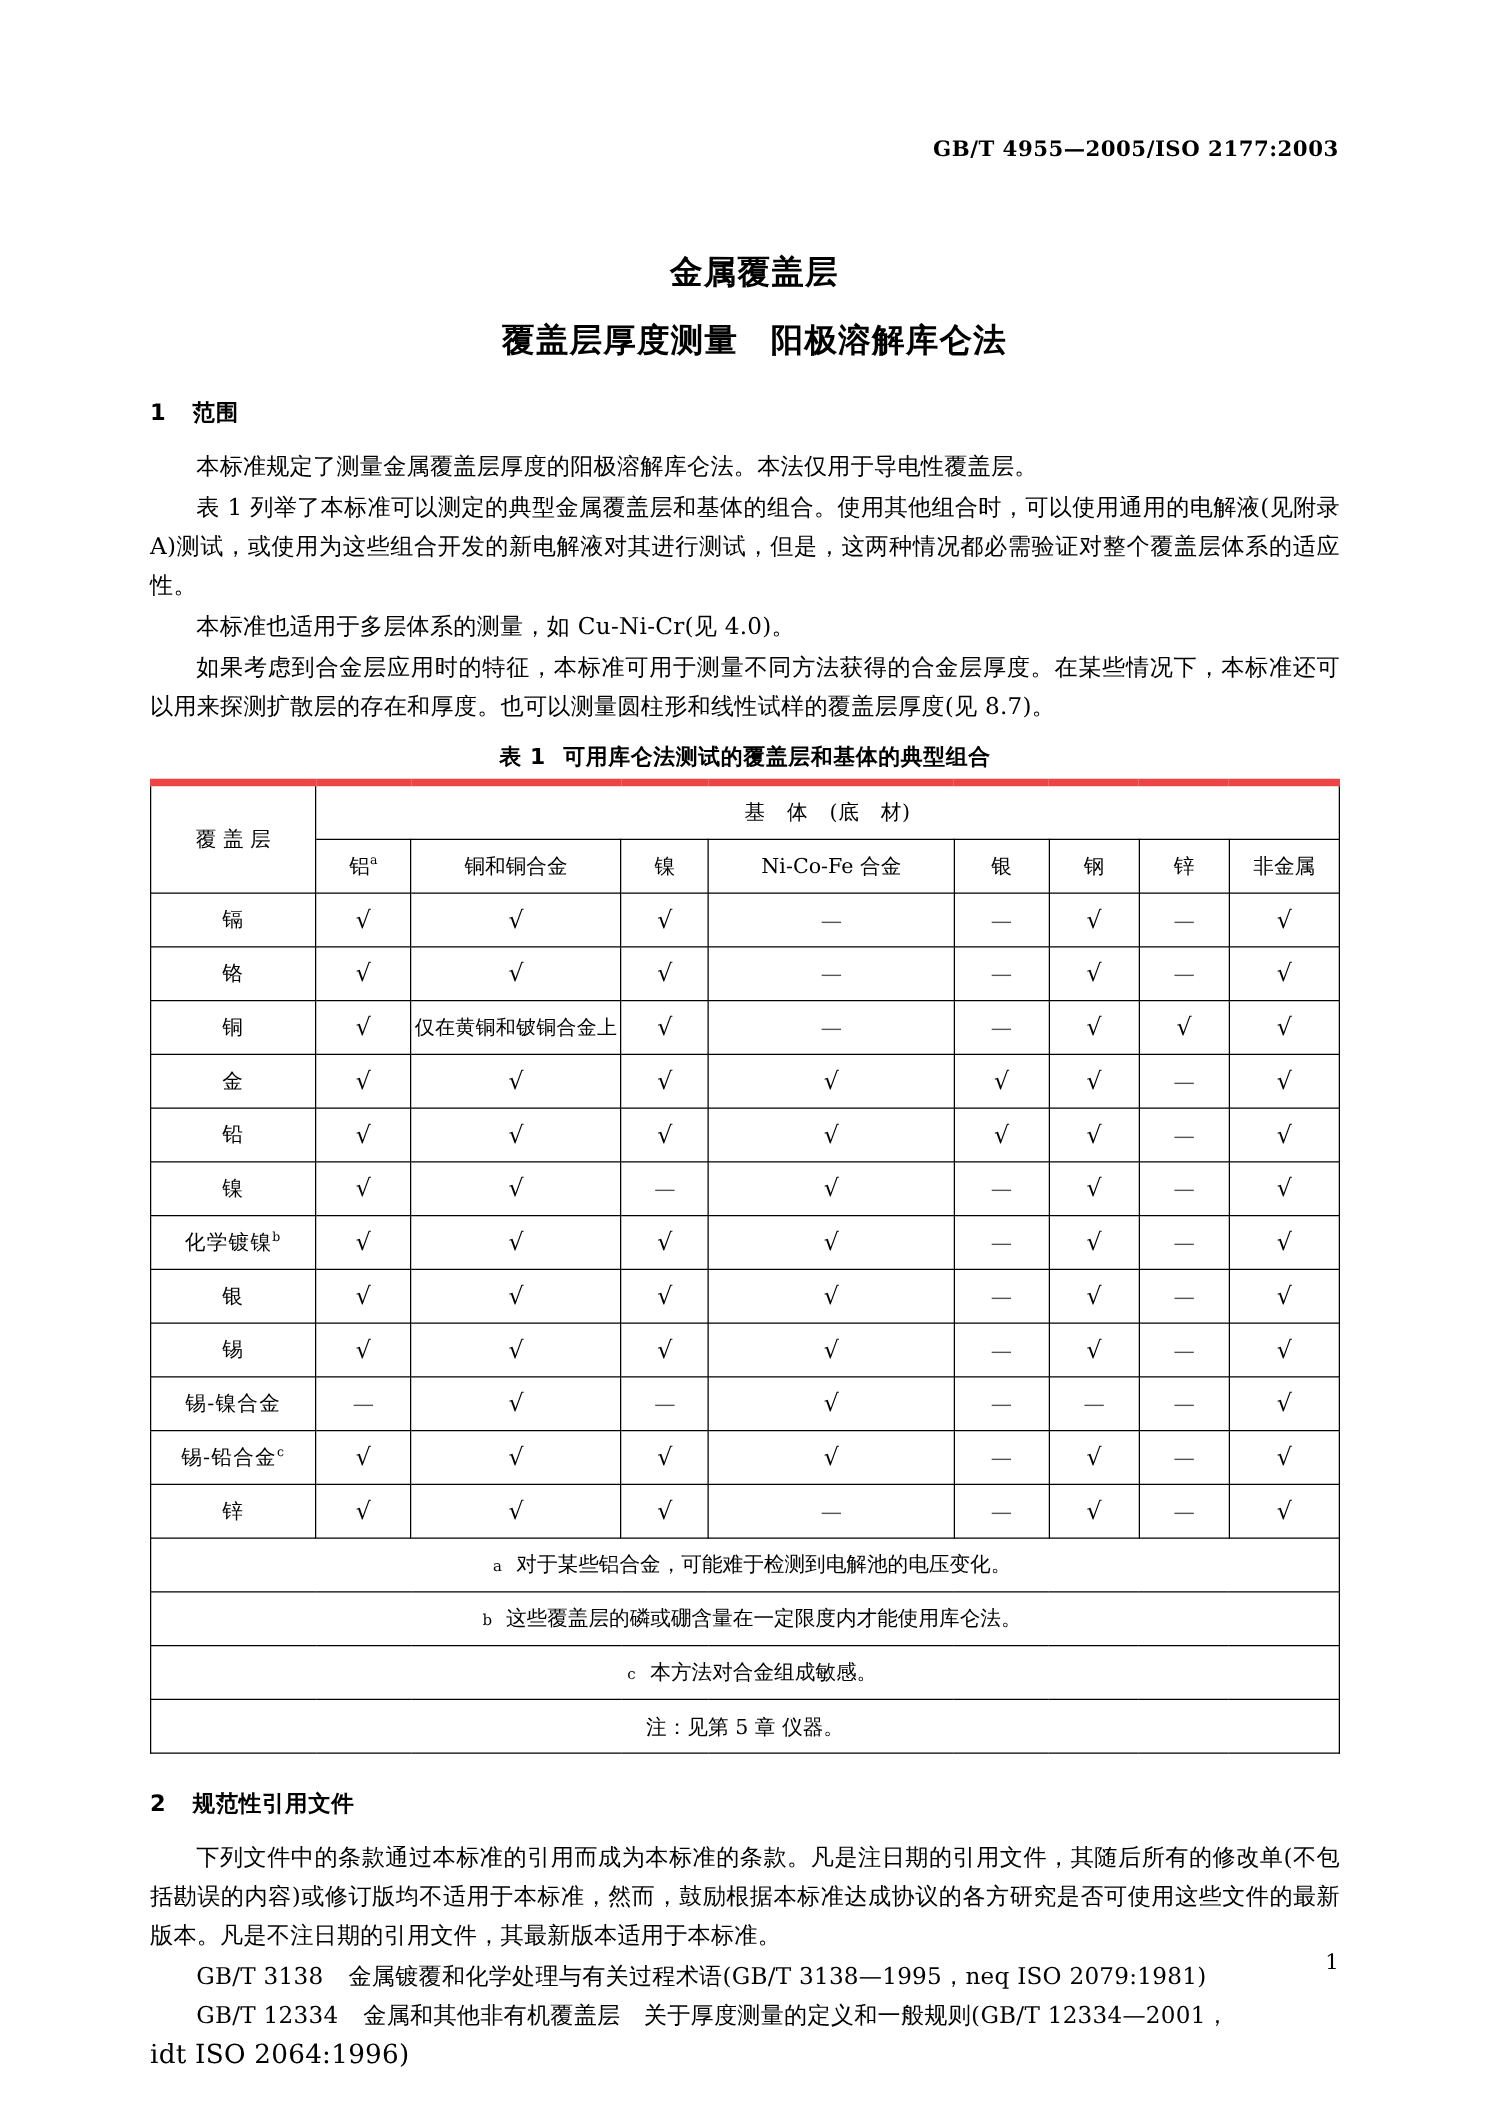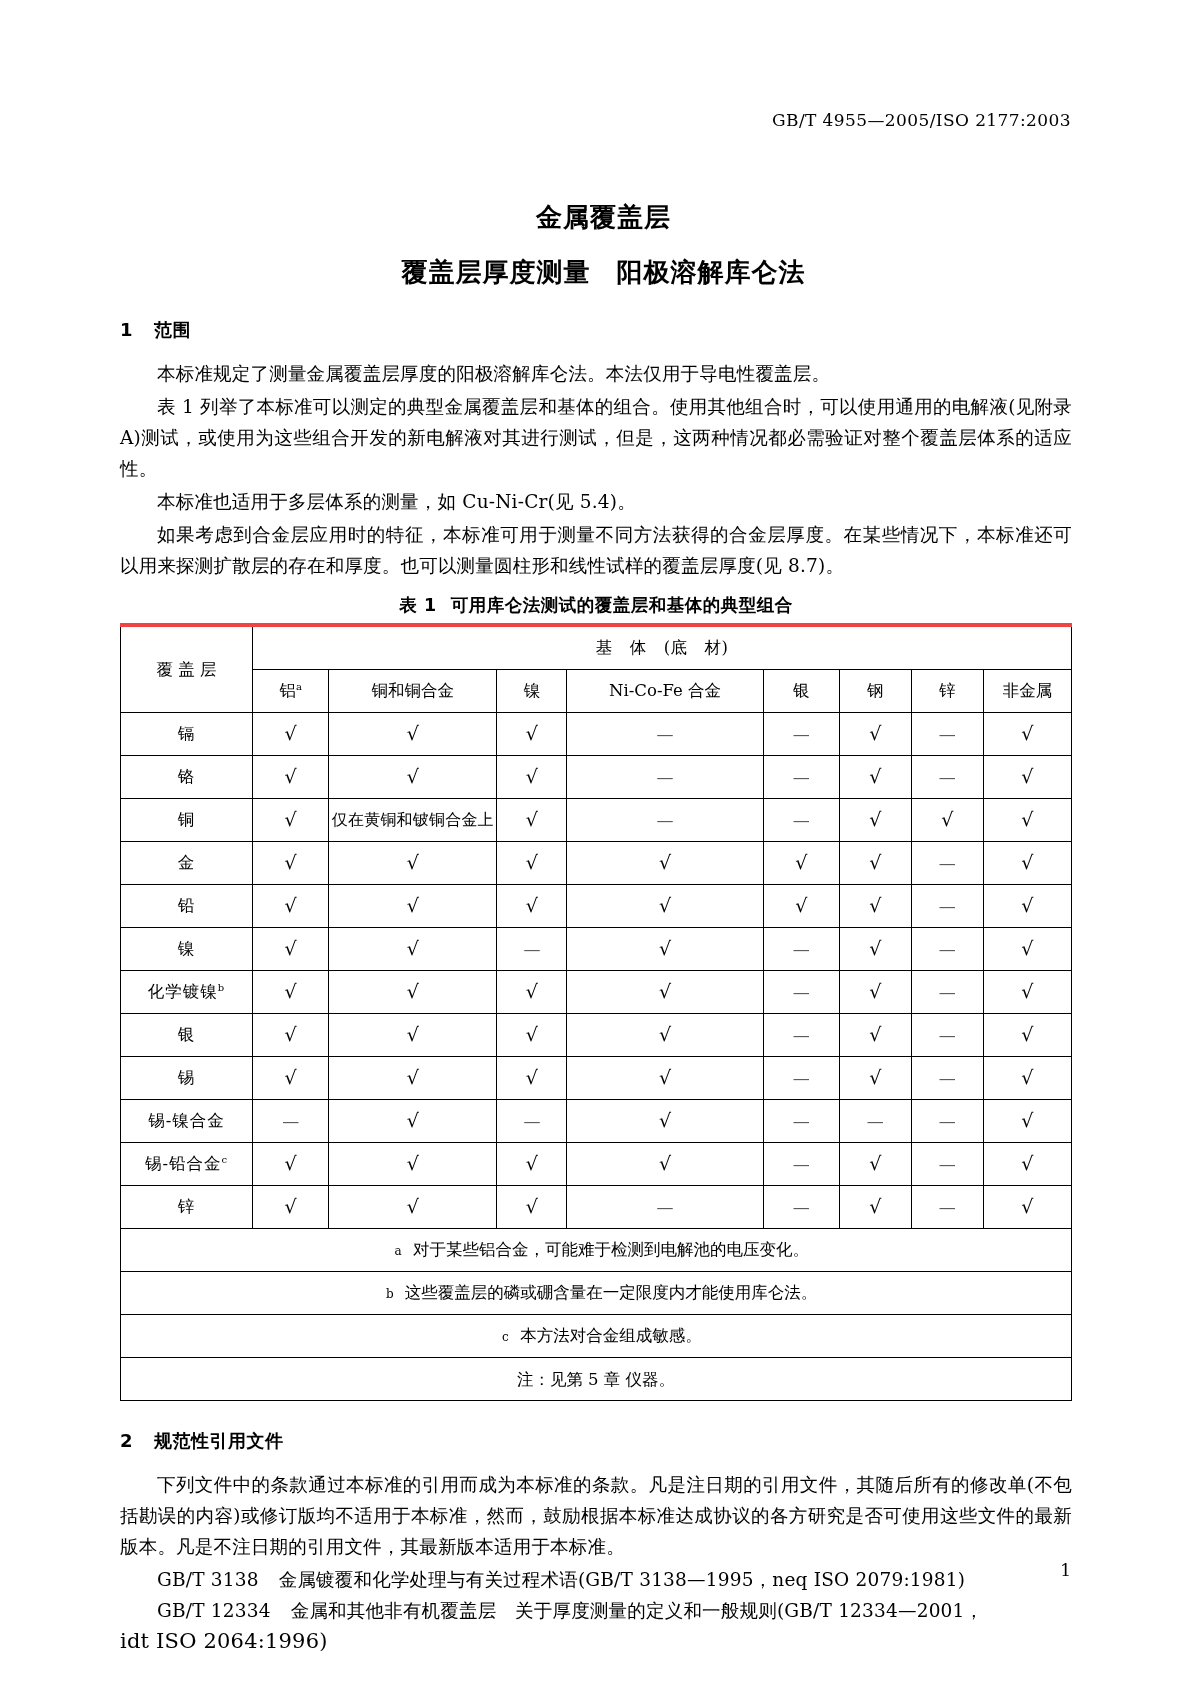--- a/index.html
+++ b/index.html
@@ -14,21 +14,21 @@
     position:relative;
     width:1191px;height:1684px;
     box-sizing:border-box;
     padding:0;
   }
   
   .run-head{
     position:absolute;
     top:110px; right:120px;
     font-size:17px;
-    font-weight:normal;
+    font-weight:bold;
     letter-spacing:.4px;
     white-space:nowrap;
   }
   
   .title-block{
     position:absolute;
     top:200px; left:16px; right:0;
     text-align:center;
   }
   .title-main{
@@ -86,21 +86,21 @@
   }
   table.t1 td,table.t1 th{
     border:1px solid #000;
     text-align:center;
     vertical-align:middle;
     font-weight:normal;
     padding:0;
     height:42px;
     font-size:16.5px;
   }
-  table.t1 .outer-top td{border-top:4px solid #ef4444;}
+  table.t1 .outer-top td{border-top:6px solid #ef4444;}
   .coat-head{width:132px;}
   .c-al{width:76px;}
   .c-cu{width:168px;}
   .c-ni{width:70px;}
   .c-nicofe{width:196px;}
   .c-ag{width:76px;}
   .c-fe{width:72px;}
   .c-zn{width:72px;}
   .c-nm{width:88px;}
   .hdr-main{
@@ -201,21 +201,21 @@
   </div>
 
   <div class="content">
 
     <h2 class="sec">
       <span class="num">1</span><span>范围</span>
     </h2>
 
     <p class="para">本标准规定了测量金属覆盖层厚度的阳极溶解库仑法。本法仅用于导电性覆盖层。</p>
     <p class="para">表 1 列举了本标准可以测定的典型金属覆盖层和基体的组合。使用其他组合时，可以使用通用的电解液(见附录 A)测试，或使用为这些组合开发的新电解液对其进行测试，但是，这两种情况都必需验证对整个覆盖层体系的适应性。</p>
-    <p class="para">本标准也适用于多层体系的测量，如 Cu-Ni-Cr(见 5.4)。</p>
+    <p class="para">本标准也适用于多层体系的测量，如 Cu-Ni-Cr(见 4.0)。</p>
     <p class="para">如果考虑到合金层应用时的特征，本标准可用于测量不同方法获得的合金层厚度。在某些情况下，本标准还可以用来探测扩散层的存在和厚度。也可以测量圆柱形和线性试样的覆盖层厚度(见 8.7)。</p>
 
     <div class="tbl-caption">
       <span>表 1</span><span class="g"></span><span>可用库仑法测试的覆盖层和基体的典型组合</span>
     </div>
 
     <table class="t1">
       <colgroup>
         <col class="coat-head">
           <col class="c-al">

